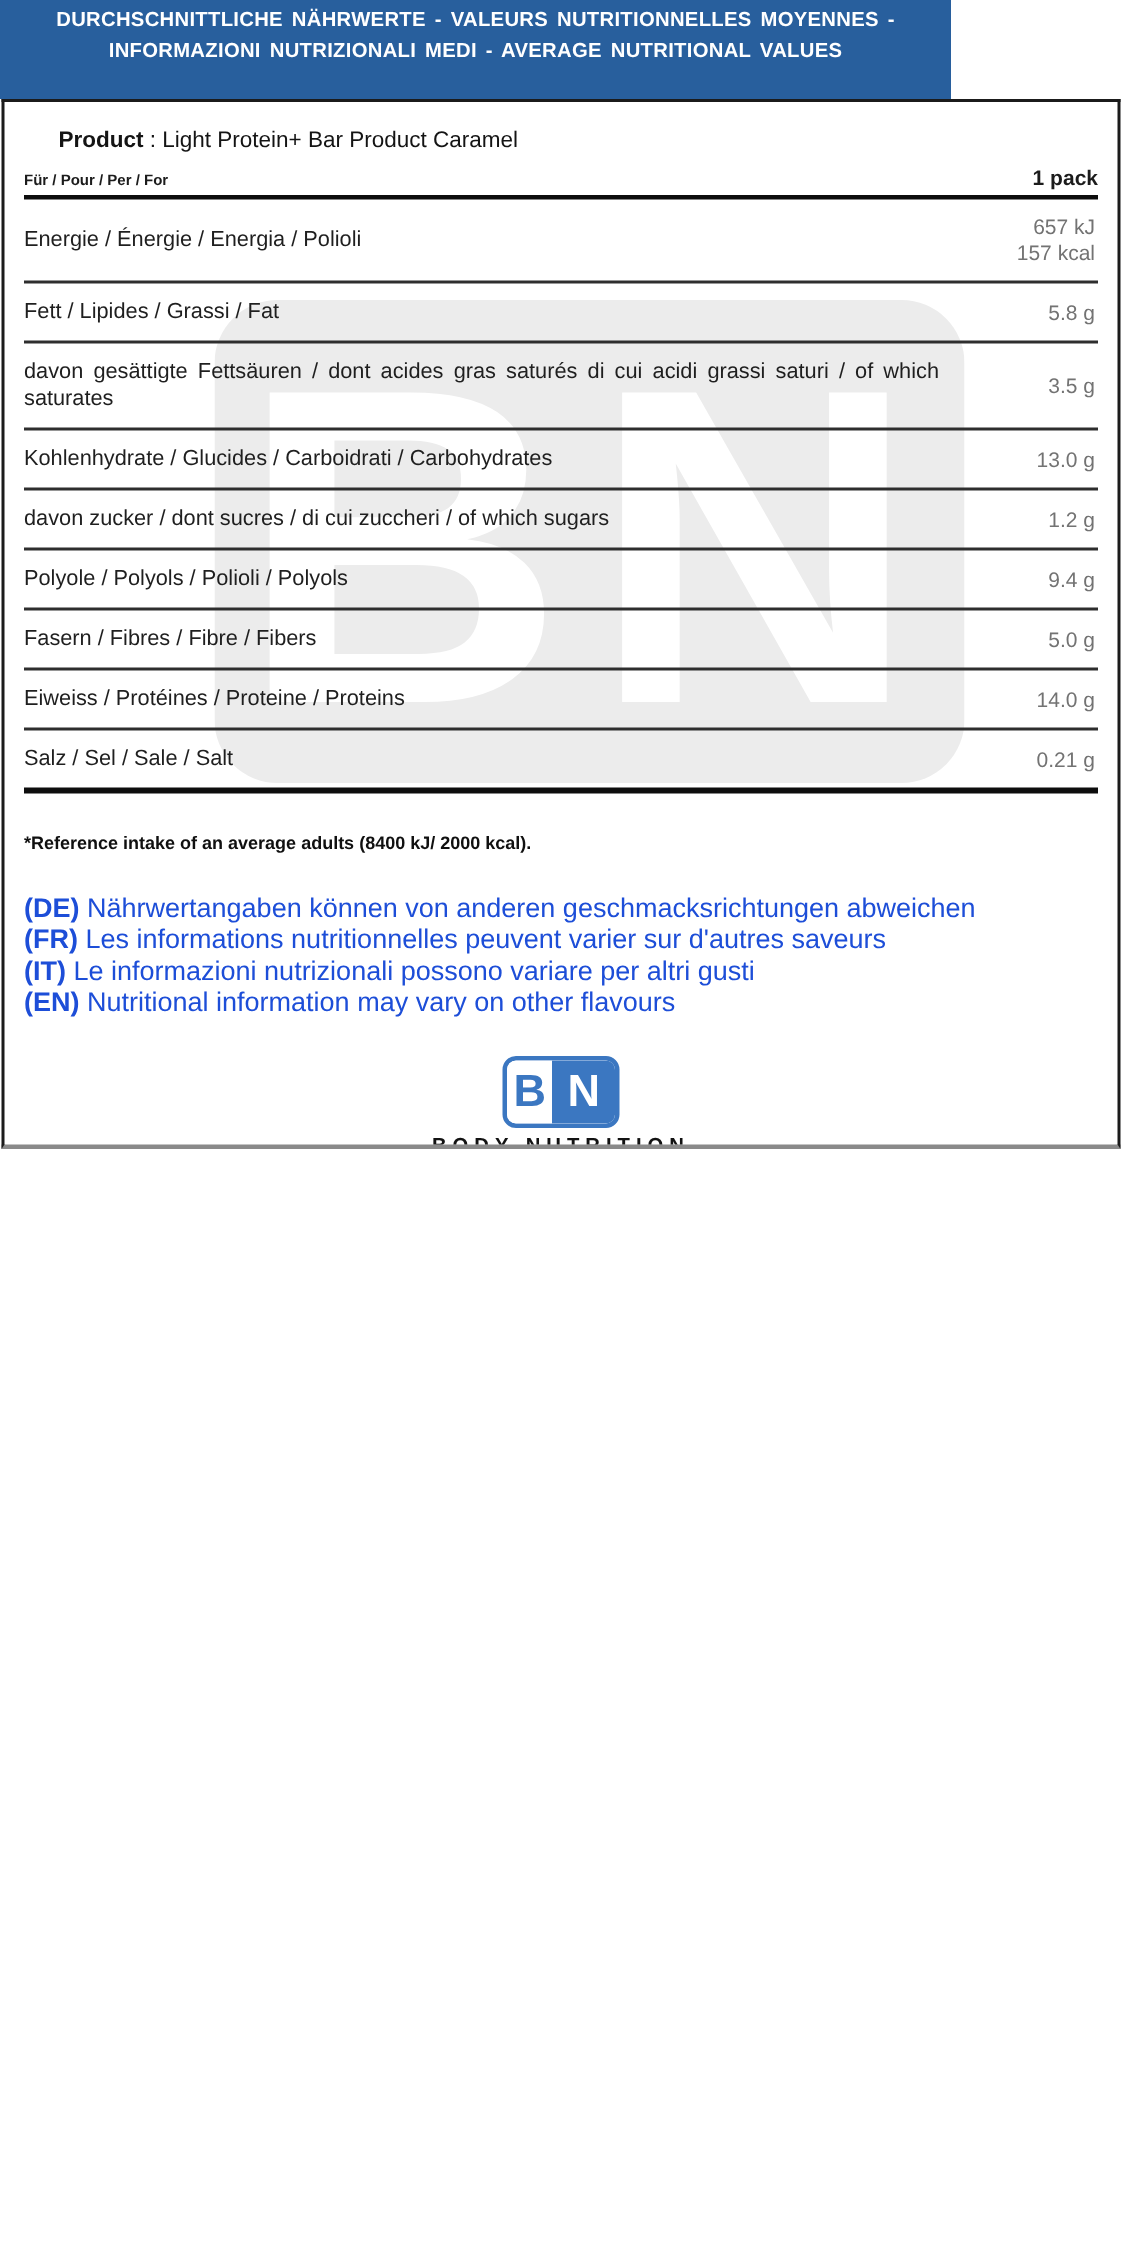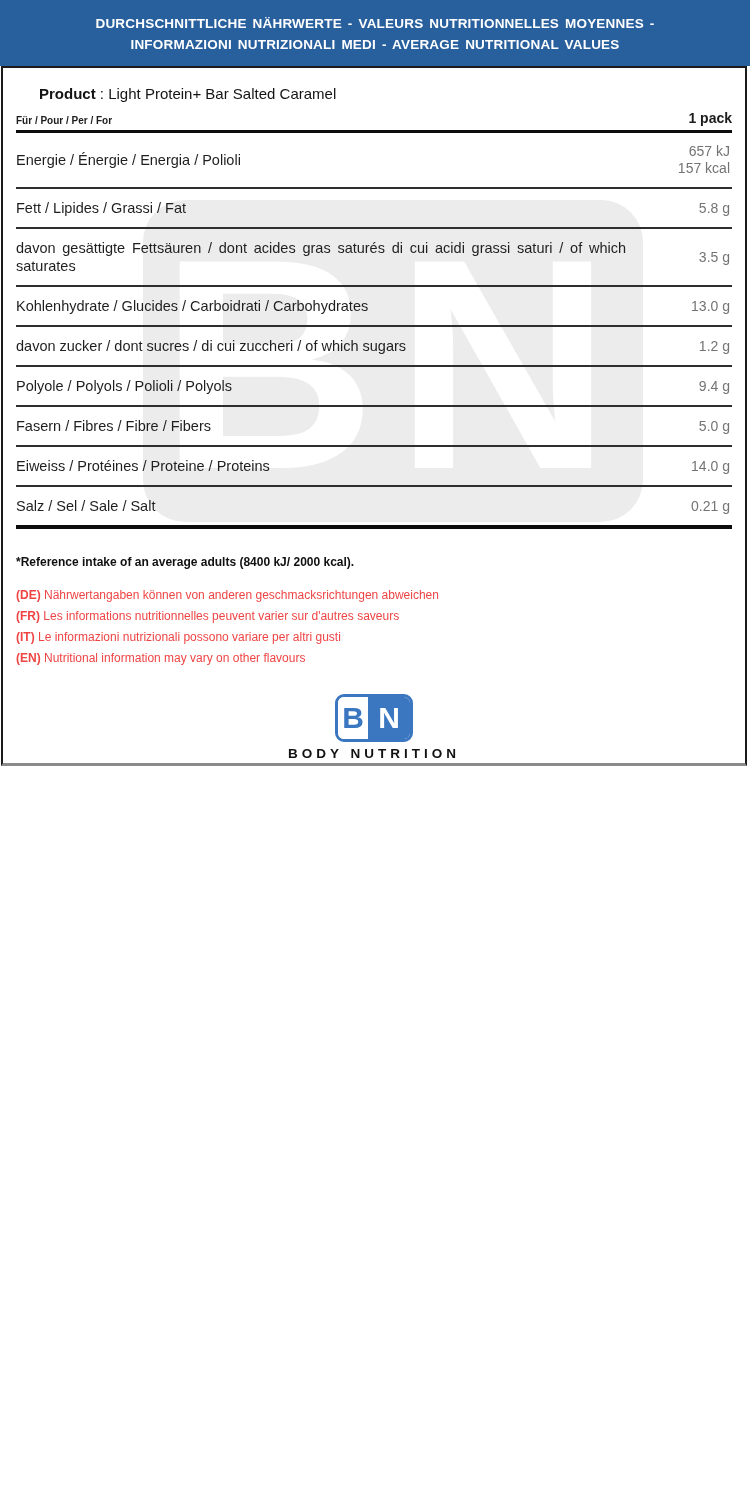--- a/index.html
+++ b/index.html
@@ -3,22 +3,22 @@
 <meta charset="utf-8">
 <style>
   html,body{margin:0;padding:0;}
   body{
     width:750px;height:1500px;background:#ffffff;
     font-family:"Liberation Sans", sans-serif;color:#1c1c1c;
     position:relative;overflow:hidden;
   }
   
   .banner{
-    width:750px;height:66px;background:#285f9d;
-    display:flex;flex-direction:column;justify-content:center;align-items:center;
+    width:634px;height:66px;background:#285f9d;
+    display:flex;flex-direction:column;align-items:center;
     box-sizing:border-box;padding-top:2px;
   }
   .banner-line{
     color:#ffffff;font-weight:bold;font-size:13.5px;line-height:21px;
     letter-spacing:.2px;word-spacing:2px;text-align:center;white-space:nowrap;
   }
   
   .label-box{
     position:absolute;left:1px;top:66px;width:746px;height:700px;
     border:2px solid #1b1b1b;border-bottom:3px solid #8a8a8a;
@@ -54,21 +54,21 @@
   }
   .row-label.justify{text-align:justify;}
   .row-value{
     font-size:14px;color:#737373;text-align:right;flex-shrink:0;
     min-width:80px;line-height:17px;padding-right:2px;
   }
   
   .footnote{
     margin-top:23px;font-weight:bold;font-size:12px;line-height:20px;color:#101010;
   }
-  .notes{margin-top:13px;font-size:12px;line-height:21px;color:#ef4444;}
+  .notes{margin-top:23px;font-size:18px;line-height:21px;color:#1d4ed8;}
   .note-code{font-weight:bold;}
   
   .logo-wrap{
     margin-top:25px;display:flex;flex-direction:column;align-items:center;
   }
   .logo-box{
     width:72px;height:42px;border:3px solid #3b77c1;border-radius:9px;
     overflow:hidden;display:flex;background:#ffffff;box-sizing:content-box;
   }
   .logo-b{
@@ -96,21 +96,21 @@
 
   <svg class="watermark" viewBox="0 0 500 322" xmlns="http://www.w3.org/2000/svg">
     <rect x="0" y="0" width="500" height="322" rx="42" fill="#ececec"></rect>
     <text x="125" y="268" font-family="Liberation Sans, sans-serif" font-weight="bold" font-size="300" fill="#ffffff" text-anchor="middle">B</text>
     <text x="360" y="268" font-family="Liberation Sans, sans-serif" font-weight="bold" font-size="300" fill="#ffffff" text-anchor="middle">N</text>
   </svg>
 
   <div class="content">
 
     <div class="product-line">
-      <span class="b">Product</span><span> : </span><span>Light Protein+ Bar Salted Caramel</span>
+      <span class="b">Product</span><span> : </span><span>Light Protein+ Bar Product Caramel</span>
     </div>
 
     <div class="head-row">
       <div class="head-left">Für / Pour / Per / For</div>
       <div class="head-right">1 pack</div>
     </div>
 
     <div class="row">
       <div class="row-label">Energie / Énergie / Energia / Polioli</div>
       <div class="row-value">

